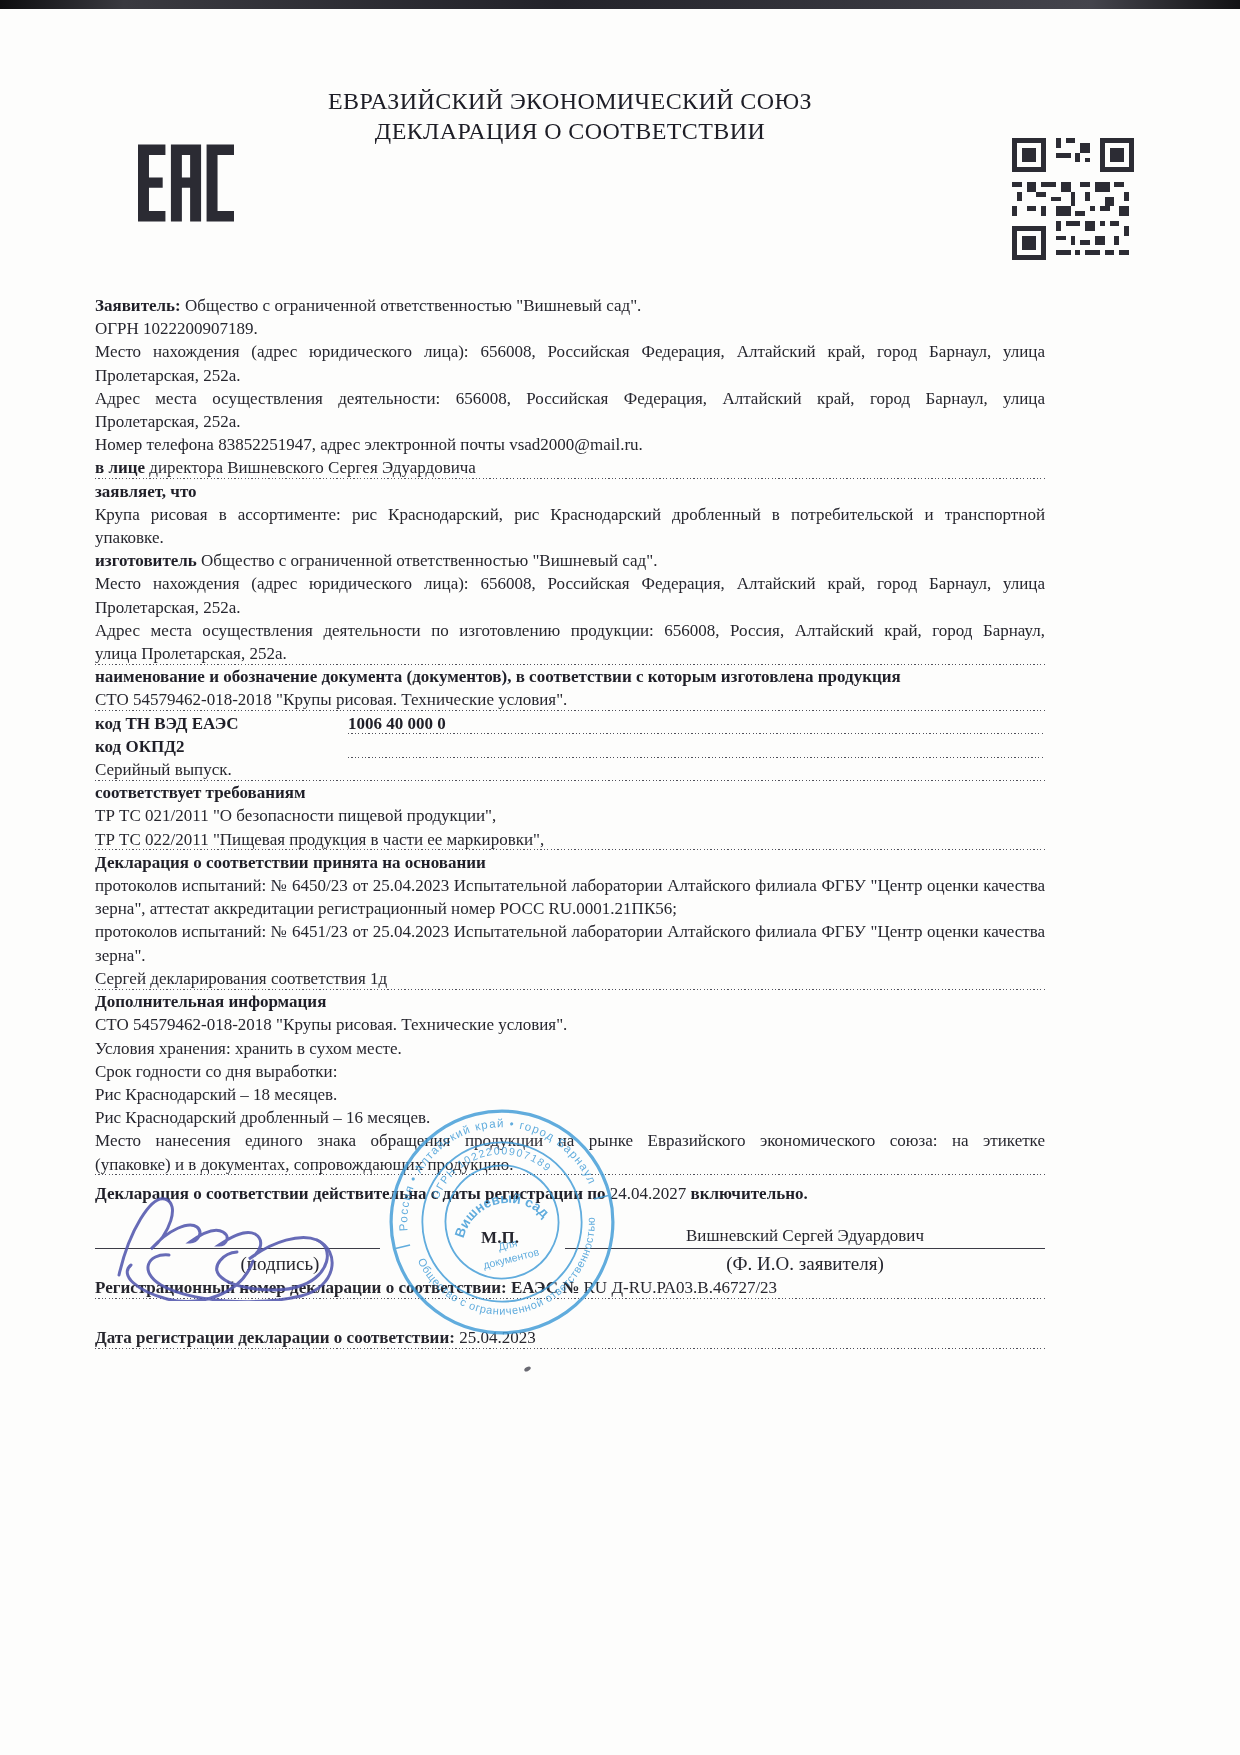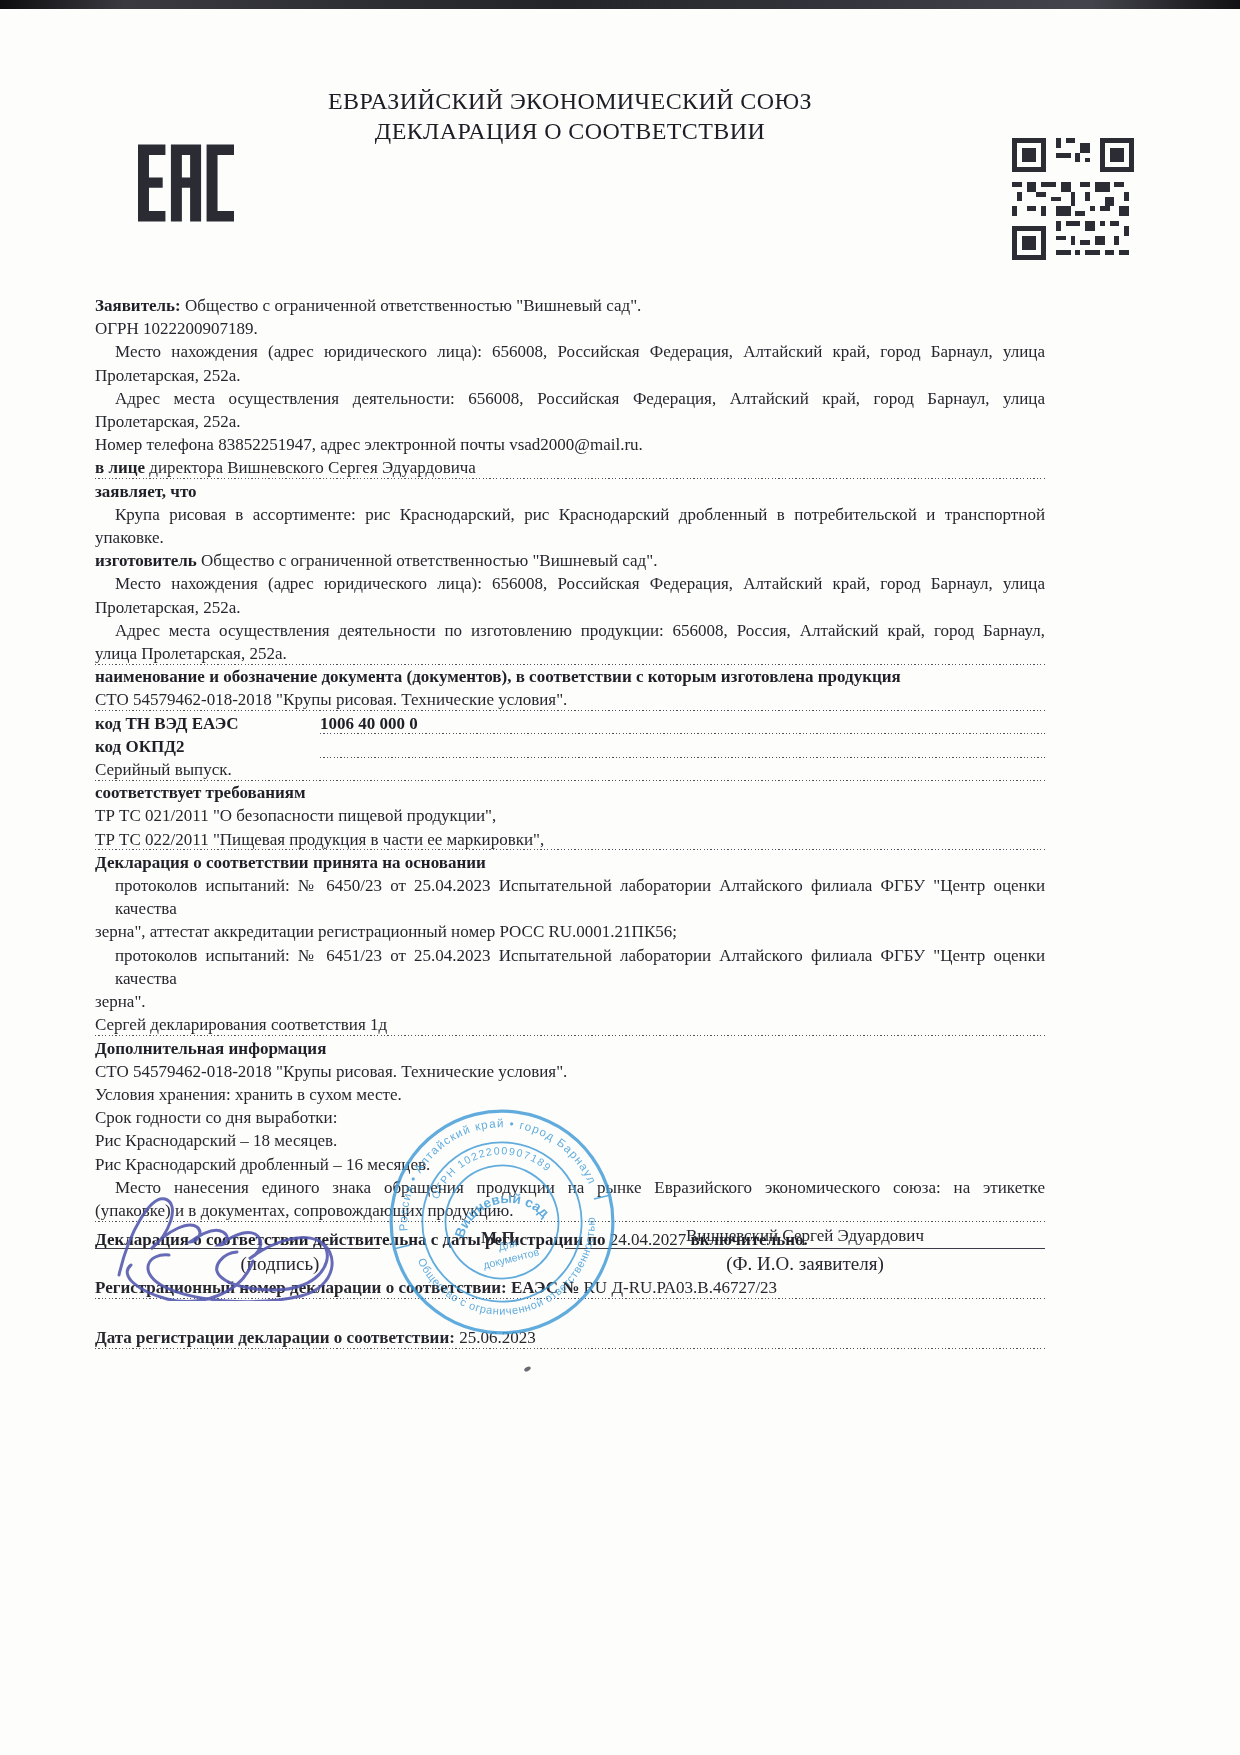--- a/index.html
+++ b/index.html
@@ -7,24 +7,24 @@
         font-family:"Liberation Serif",serif;color:#26262e;overflow:hidden;}
   .scan-strip{position:absolute;top:0;left:0;width:100%;height:9px;
         background:linear-gradient(90deg,#0e0e10 0%,#3a3a40 10%,#23232a 45%,#44444c 88%,#121214 100%);}
   .title-wrap{position:absolute;left:95px;top:86px;width:950px;text-align:center;
         font-weight:normal;font-size:24px;line-height:30px;color:#1d1d26;letter-spacing:.4px;}
   .eac{position:absolute;left:138px;top:126px;width:96px;height:114px;}
   .qr{position:absolute;left:1010px;top:138px;width:126px;height:122px;}
   .body-text{position:absolute;left:95px;top:294px;width:950px;font-size:17px;}
   .ln{min-height:23.2px;line-height:23.2px;white-space:normal;}
   .ln b{color:#1f1f28;}
-  .just{text-align:justify;text-align-last:justify;margin-left:20px;}
+  .just{text-align:justify;text-align-last:justify;}
   .dot{background:repeating-linear-gradient(90deg,#50505a 0 1.2px,transparent 1.2px 3.4px)
         left bottom/100% 1.4px no-repeat;}
-  .row{display:flex;}
+  .row{display:flex;gap:28px;}
   .row .lbl{width:225px;flex:none;}
   .row .fill{flex:1;}
   .validity{margin-top:6px;font-weight:bold;color:#1f1f28;}
   .validity .reg-date{font-weight:normal;color:#26262e;}
   .abs{position:absolute;font-size:17px;line-height:22px;}
   .sig-line{position:absolute;height:0;border-top:1.6px solid #3c3c46;}
   .cap{font-size:19px;text-align:center;}
   .sig-svg{position:absolute;left:103px;top:1183px;width:340px;height:118px;}
   .stamp{position:absolute;left:376px;top:1096px;width:252px;height:252px;
         transform:rotate(-14deg);opacity:.82;}
@@ -116,21 +116,21 @@
   </div>
 
   <div class="abs" style="left:420px;top:1227px;width:160px;text-align:center;font-weight:bold;">М.П.</div>
   <div class="abs" style="left:565px;top:1225px;width:480px;text-align:center;">Вишневский Сергей Эдуардович</div>
   <div class="sig-line" style="left:95px;top:1248px;width:285px;"></div>
   <div class="sig-line" style="left:565px;top:1248px;width:480px;"></div>
   <div class="abs cap" style="left:140px;top:1253px;width:280px;">(подпись)</div>
   <div class="abs cap" style="left:565px;top:1253px;width:480px;">(Ф. И.О. заявителя)</div>
 
   <div class="abs dot" style="left:95px;top:1276px;width:950px;line-height:23px;"><b>Регистрационный номер декларации о соответствии: ЕАЭС № </b><span>RU Д-RU.РА03.В.46727/23</span></div>
-  <div class="abs dot" style="left:95px;top:1326px;width:950px;line-height:23px;"><b>Дата регистрации декларации о соответствии: </b><span>25.06.2023</span></div>
+  <div class="abs dot" style="left:95px;top:1326px;width:950px;line-height:23px;"><b>Дата регистрации декларации о соответствии: </b><span>25.04.2023</span></div>
 
   <svg class="sig-svg" viewBox="0 0 340 118">
     <g fill="none" stroke="#5358ae" stroke-width="3" stroke-linecap="round" opacity="0.88">
       <path d="M16,92 C26,48 48,12 62,16 C78,21 66,52 48,66 C66,46 86,38 94,44 C101,50 94,59 87,59 C98,51 112,44 120,49 C128,54 123,62 116,62 C128,54 142,46 152,51 C162,57 158,70 146,76 C170,58 198,50 214,57 C232,65 226,92 200,102 C174,112 128,106 116,92 C109,83 120,70 134,69"></path>
       <path d="M214,57 C238,68 234,104 198,113 C150,124 86,118 58,102 C36,89 44,70 66,72"></path>
       <path d="M150,78 C138,112 96,124 64,116 C34,108 16,92 28,82"></path>
     </g>
   </svg>
 
   <svg class="stamp" viewBox="0 0 250 250">

